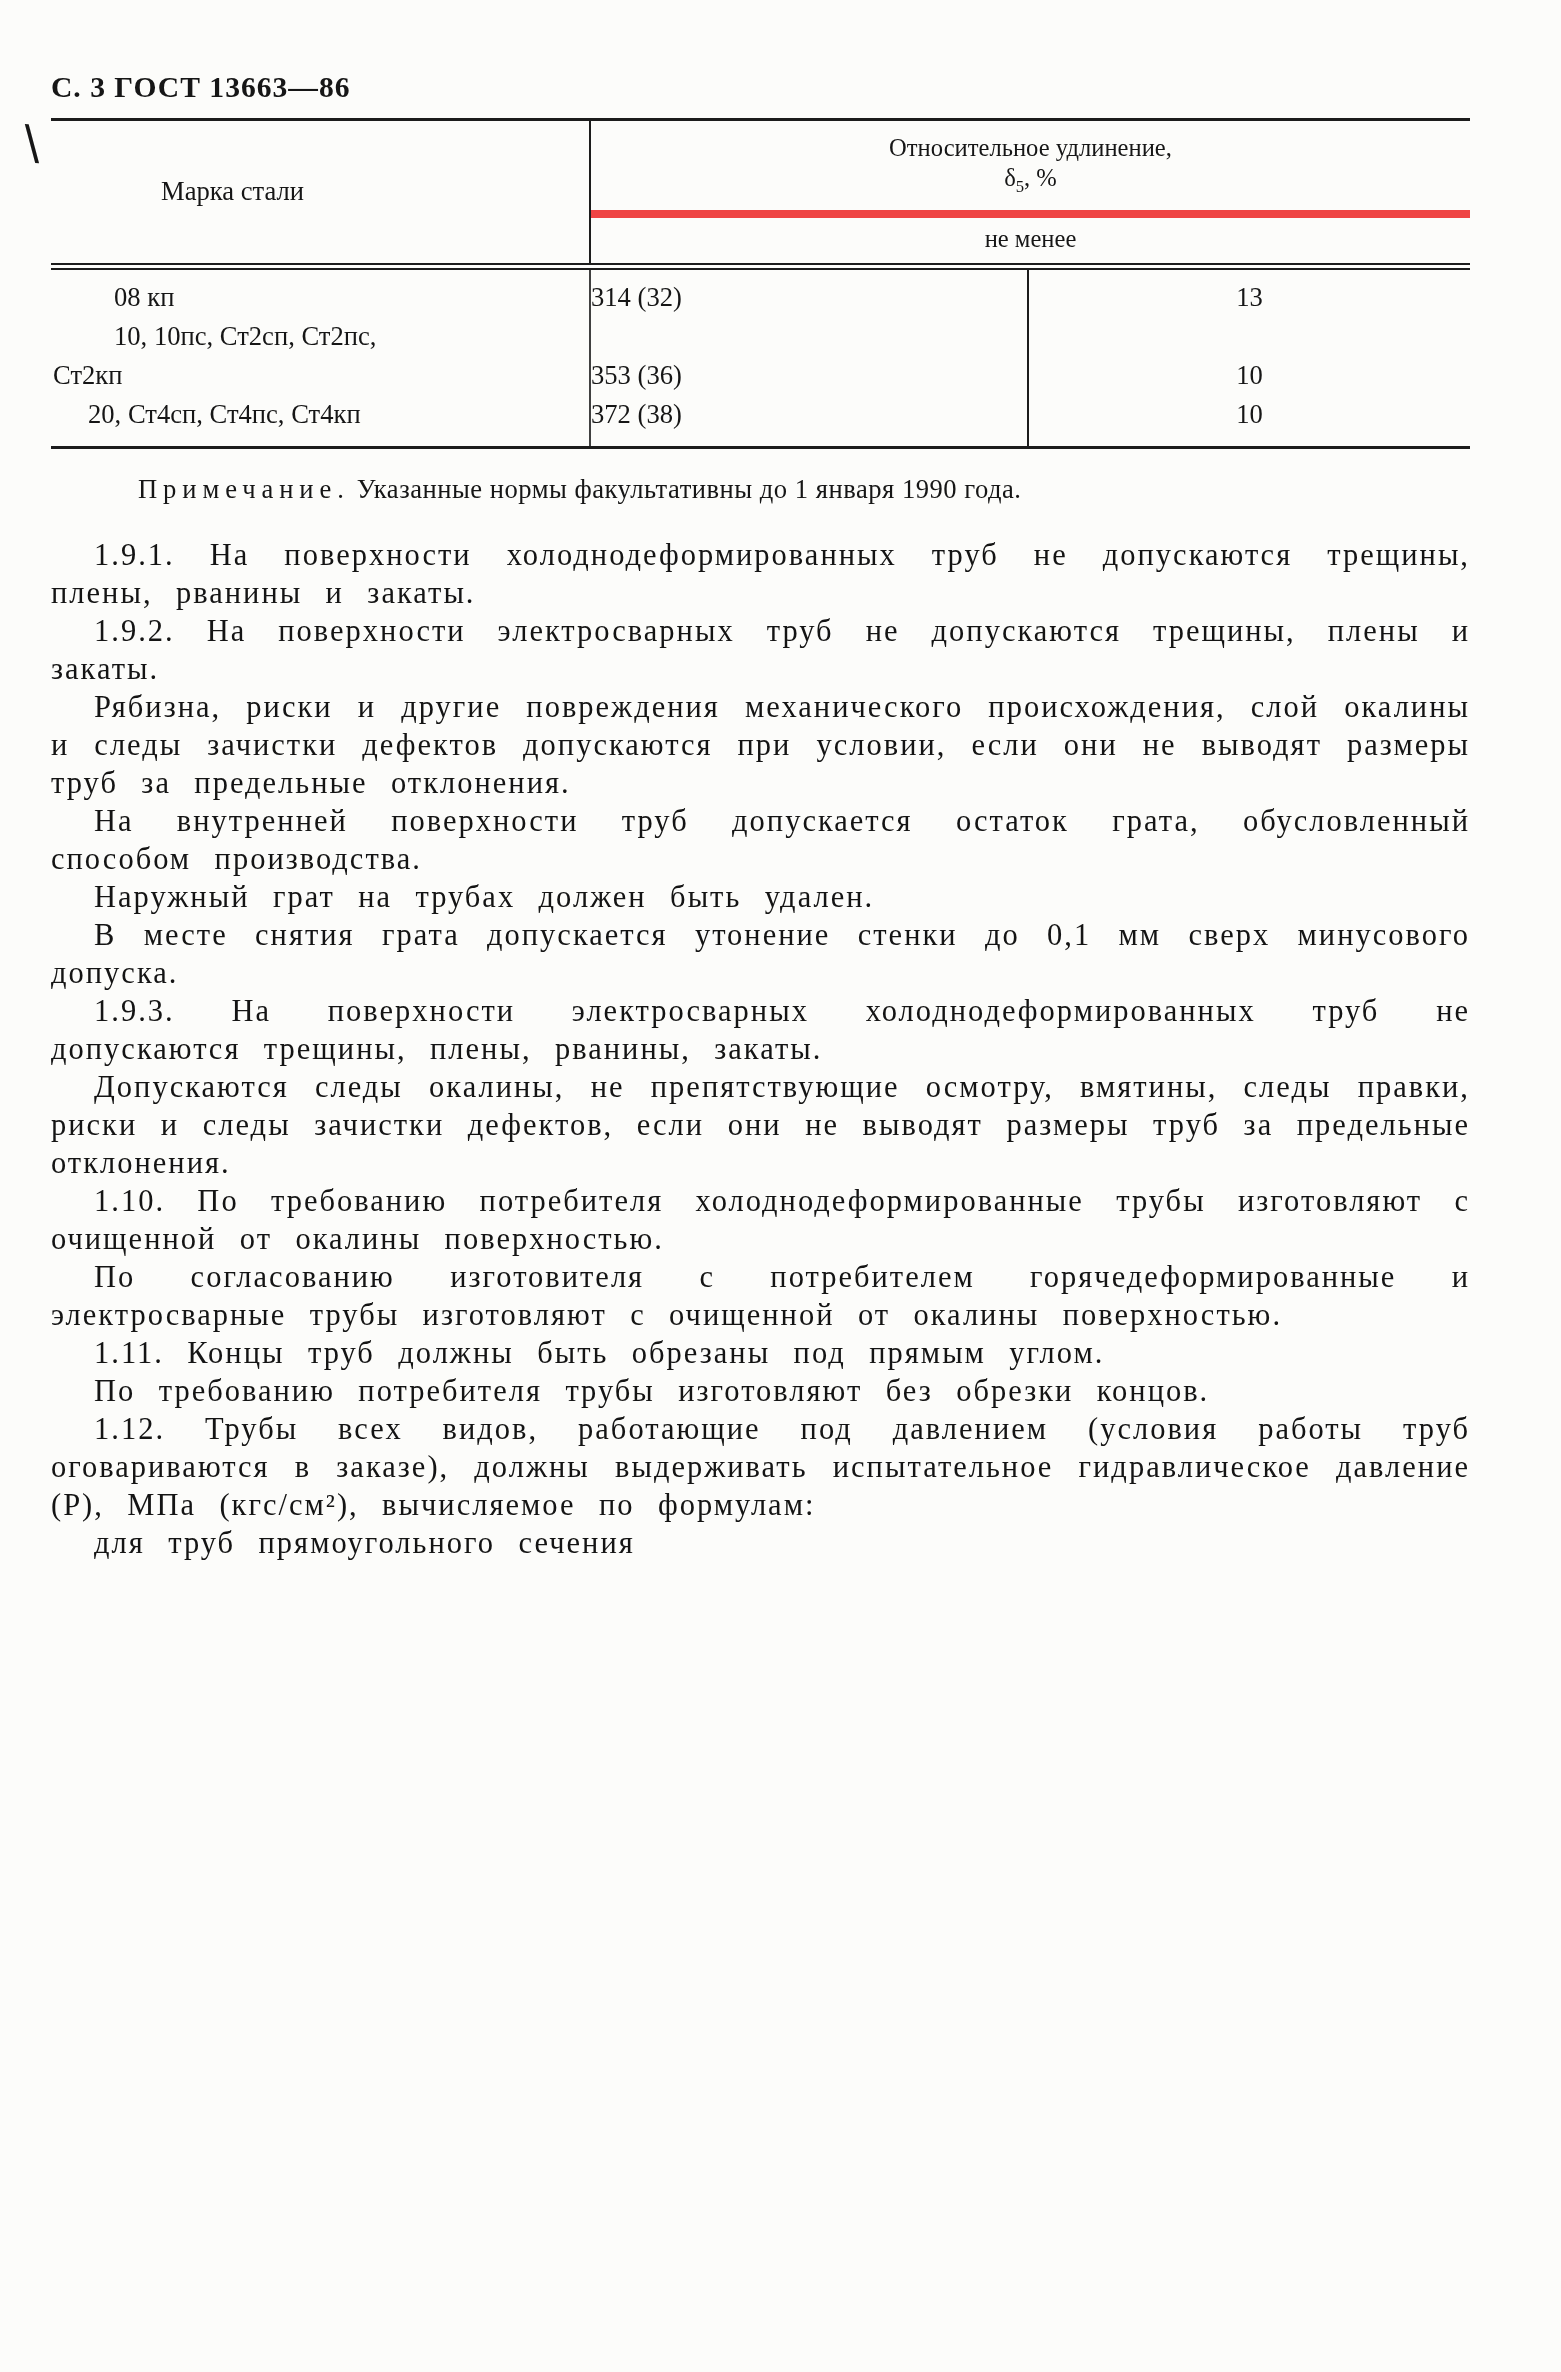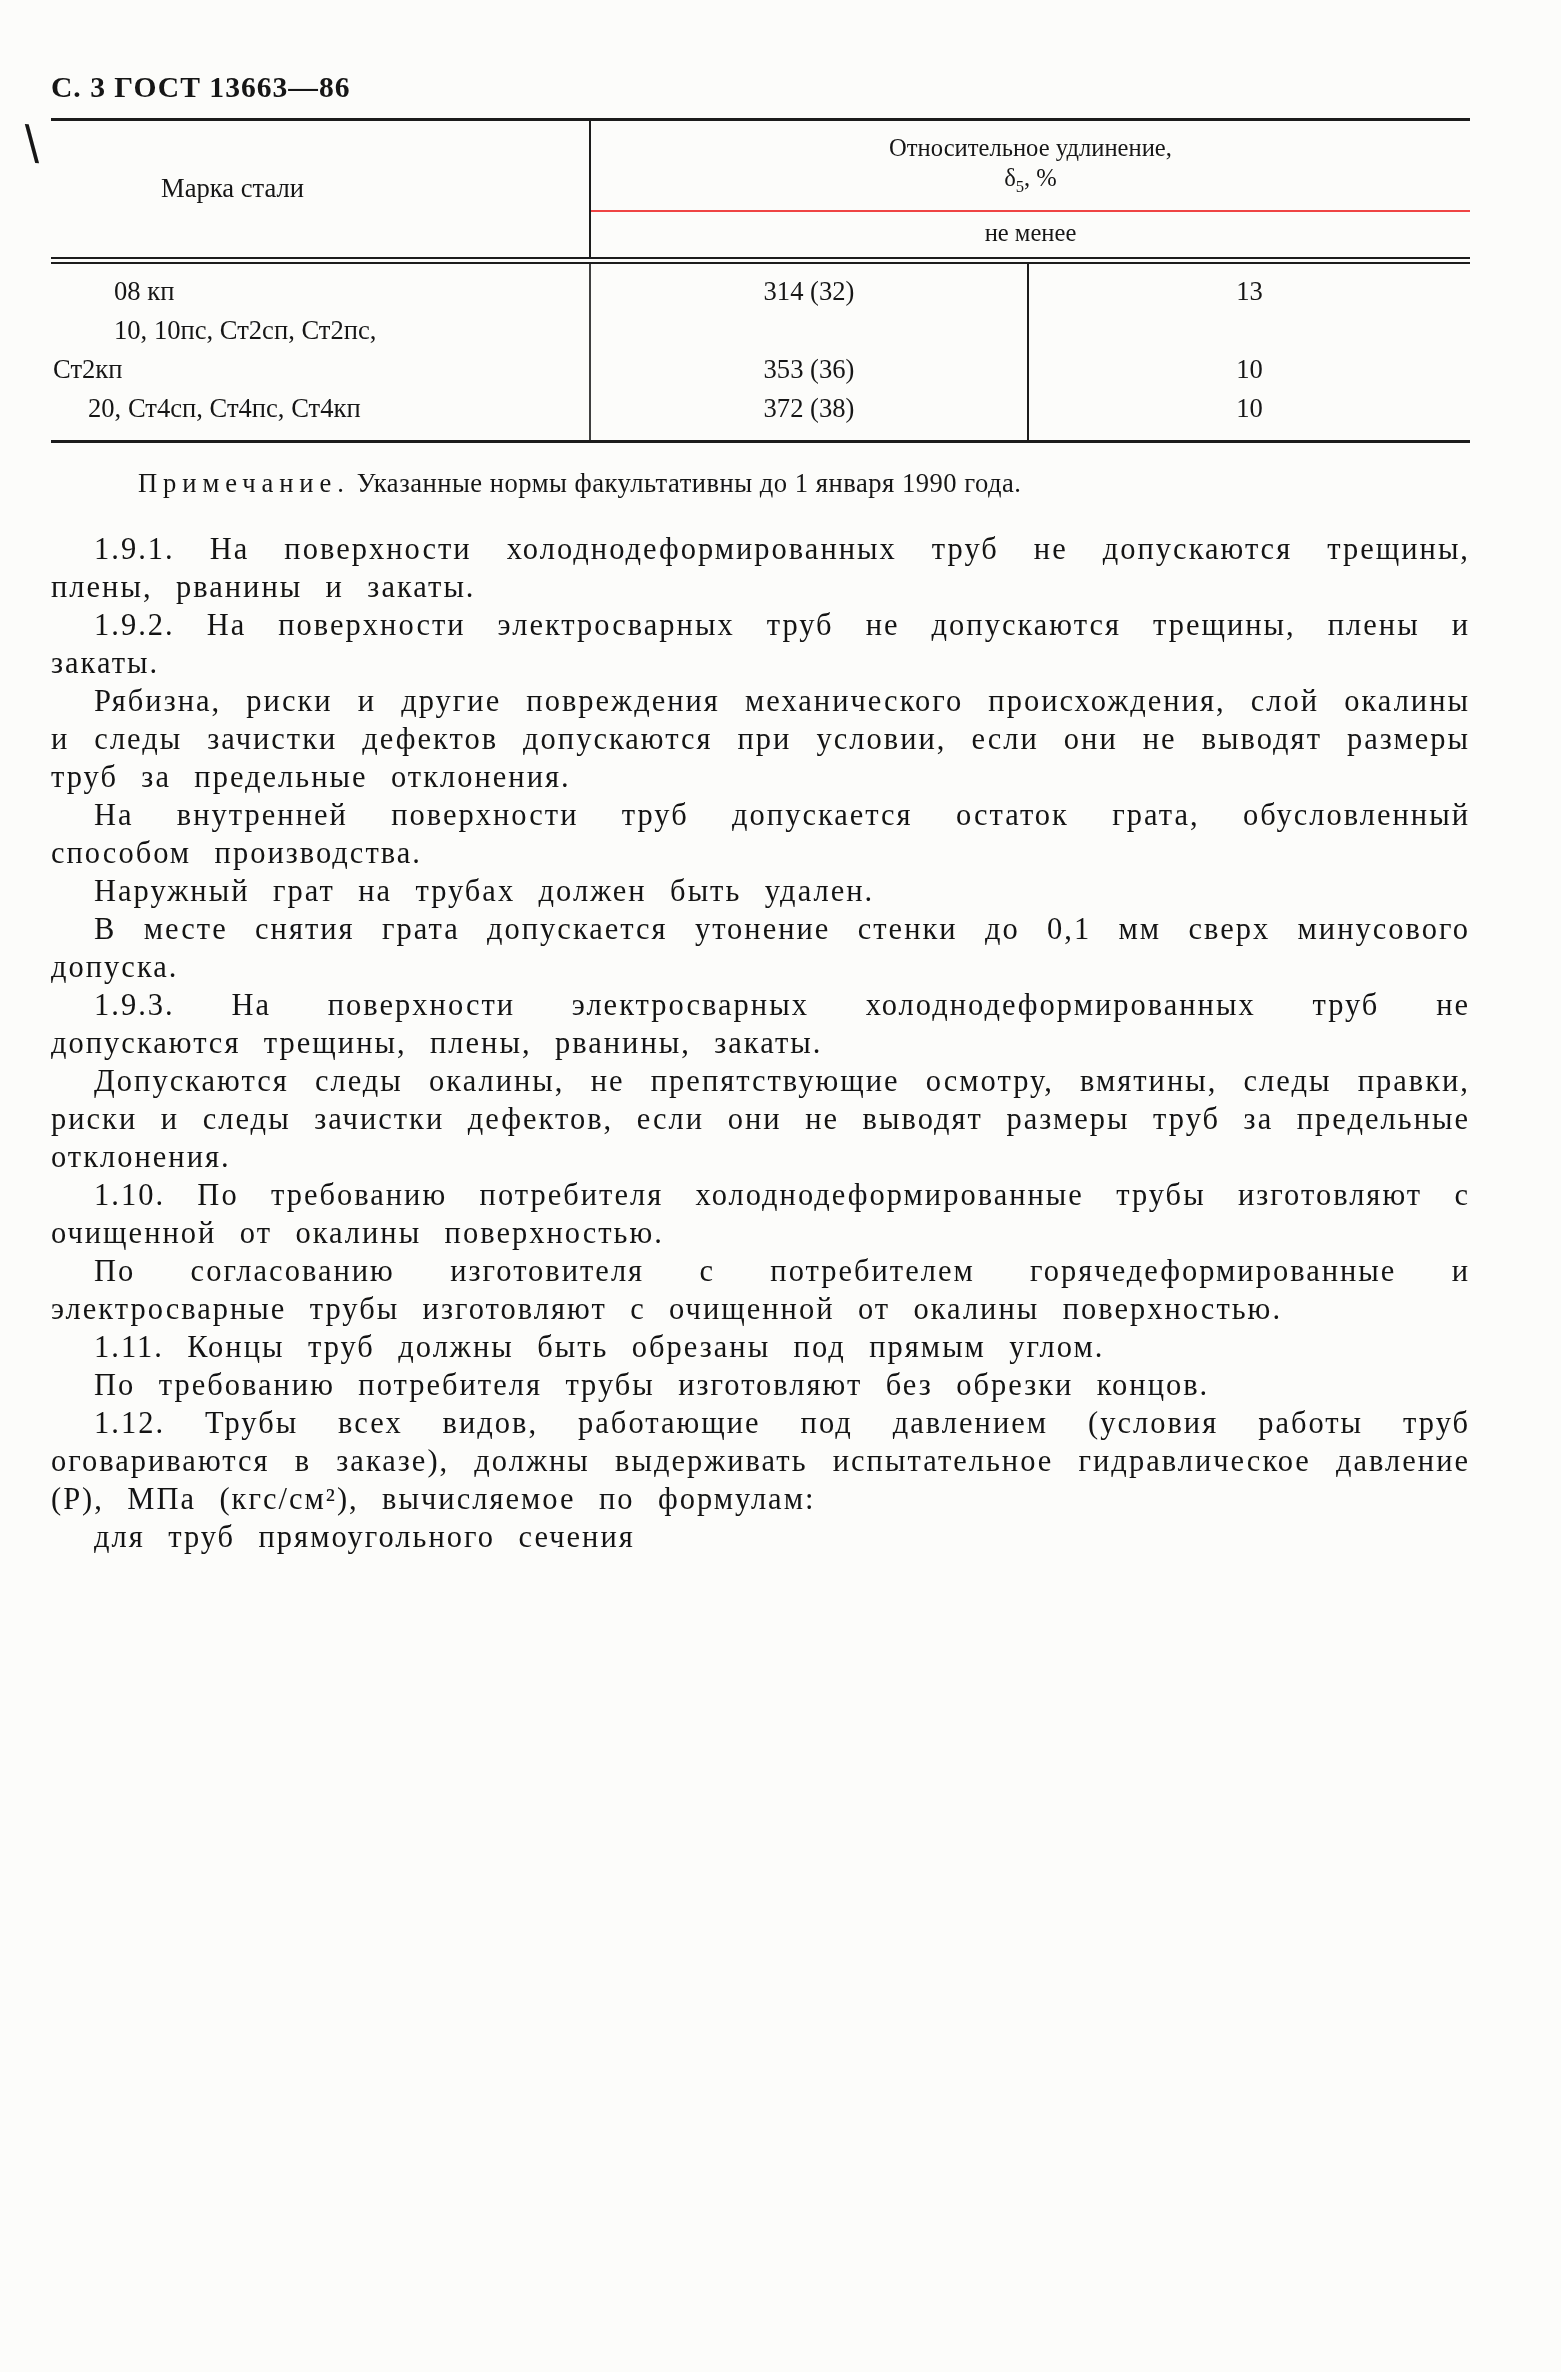--- a/index.html
+++ b/index.html
@@ -58,33 +58,33 @@
     padding:11.8px 5.9px 7.9px;
   }
   .t-c3h {
     flex:1;
     text-align:center;
     font-size:24.6px; line-height:30.5px;
     padding:11.8px 5.9px 7.9px;
   }
   .t-c2h sub, .t-c3h sub { font-size:16.7px; }
   .t-nemenee {
-    border-top:2px solid #ef4444;
+    border-top:8px solid #ef4444;
     text-align:center;
     font-size:24.6px;
     padding:6.9px 0 9.9px;
   }
   .t-double {
     height:6.9px;
     border-top:2px solid #1c1c1c;
     border-bottom:2px solid #1c1c1c;
   }
   .t-body { display:flex; font-size:26.6px; }
   .t-bc1 { width:540px; border-right:2px solid #404040; padding:7.9px 0 11.8px; }
-  .t-bc2 { width:438px; border-right:2px solid #1c1c1c; text-align:center; padding:7.9px 0 11.8px; }
+  .t-bc2 { width:438px; border-right:2px solid #1c1c1c; text-align:left; padding:7.9px 0 11.8px; }
   .t-bc3 { flex:1; text-align:center; padding:7.9px 0 11.8px; }
   .t-line { height:39px; line-height:39px; white-space:nowrap; }
   .ind-a { padding-left:63px; }
   .ind-0 { padding-left:2px; }
   .ind-b { padding-left:37px; }
   
   .note {
     margin-top:25.6px;
     font-size:26.6px;
     text-indent:87px;

